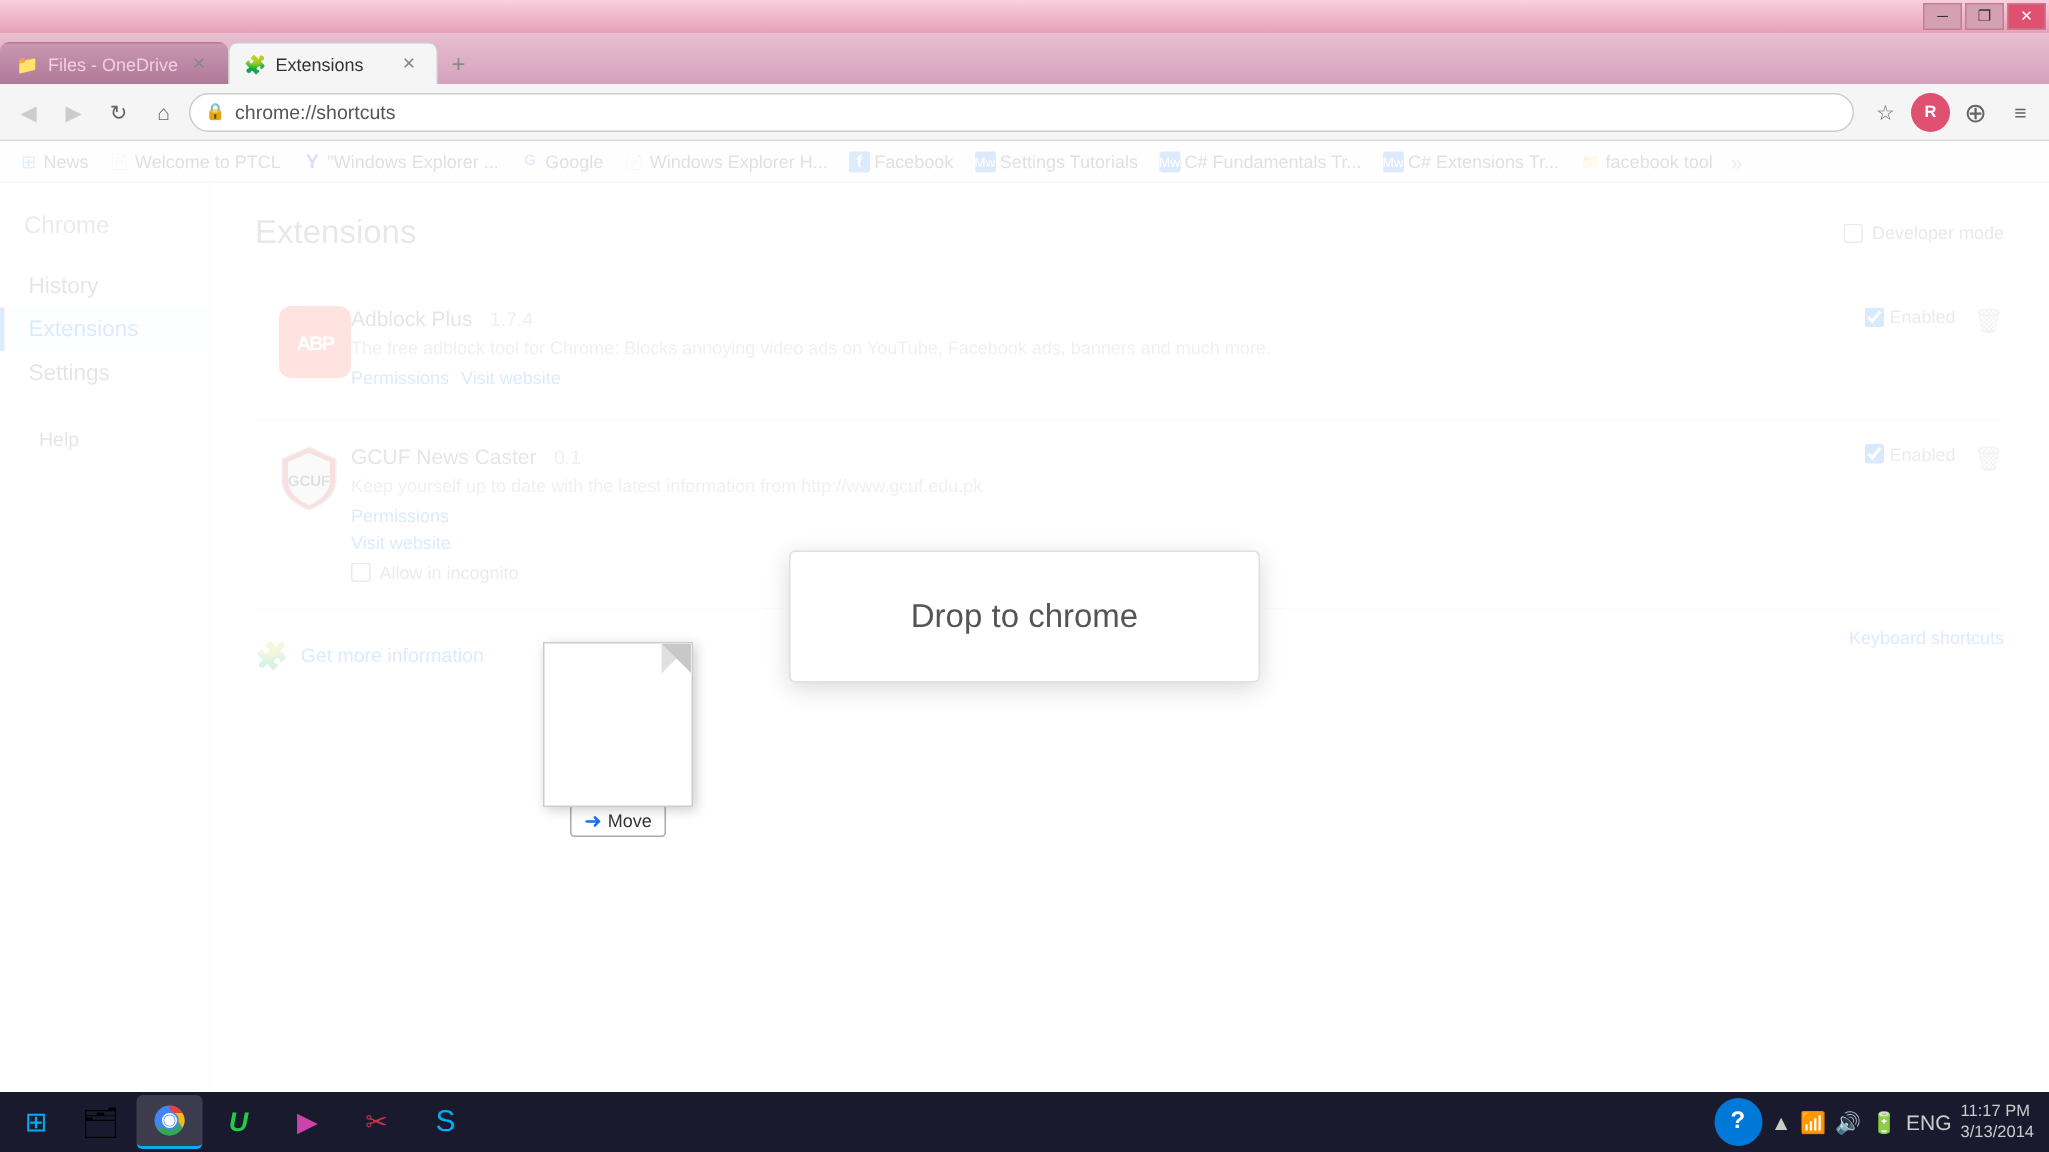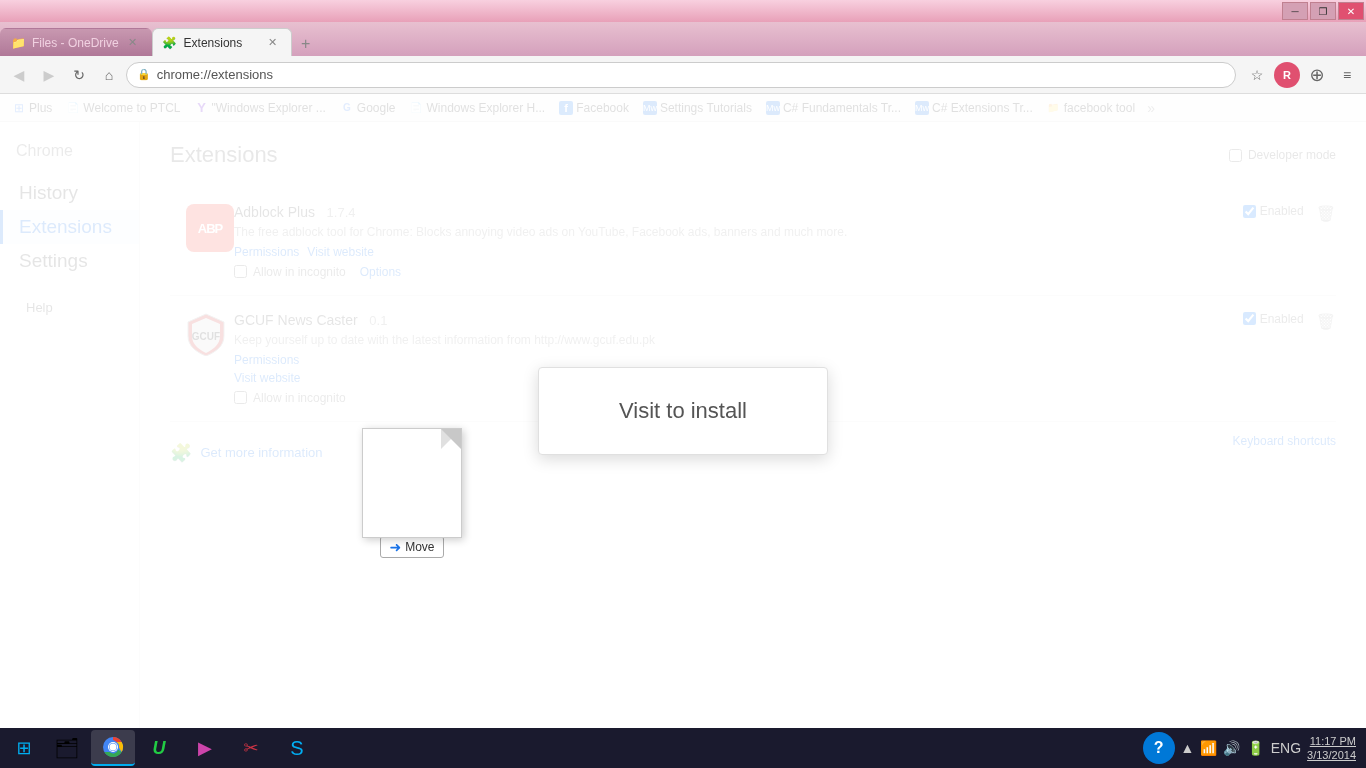--- a/index.html
+++ b/index.html
@@ -207,21 +207,21 @@
     .sidebar-title {
       font-size: 16px;
       color: #777;
       padding: 0 16px 16px;
       font-weight: 300;
     }
     .sidebar-item {
       display: flex;
       align-items: flex-end;
       padding: 6px 16px;
-      font-size: 19px;
+      font-size: 15px;
       color: #555;
       cursor: pointer;
       border-left: 3px solid transparent;
     }
     .sidebar-item.active {
       color: #1a73e8;
       border-left-color: #1a73e8;
       background: #f0f4ff;
     }
     .sidebar-section {
@@ -462,23 +462,22 @@
       padding-right: 6px;
     }
     .sys-icon {
       color: #ccc;
       font-size: 14px;
       cursor: pointer;
     }
     .clock {
       color: #ccc;
       font-size: 11px;
-      text-align: right;
+      text-align: left;
       line-height: 1.3;
-      text-decoration: underline;
     }
     .help-icon {
       width: 32px;
       height: 32px;
       background: #0078d7;
       border-radius: 50%;
       display: flex;
       align-items: center;
       justify-content: center;
       color: white;
@@ -524,34 +523,34 @@
   <button class="new-tab-btn">+</button>
 </div>
 
 <div class="address-bar">
   <button class="nav-btn disabled">◀</button>
   <button class="nav-btn disabled">▶</button>
   <button class="nav-btn">↻</button>
   <button class="nav-btn">⌂</button>
   <div class="url-box">
     <span style="color:#aaa;font-size:11px;">🔒</span>
-    <span class="url-text">chrome://extensions</span>
+    <span class="url-text">chrome://shortcuts</span>
   </div>
   <div class="toolbar-icons">
     <button class="toolbar-icon">☆</button>
     <div class="profile-icon">R</div>
     <button class="toolbar-icon" style="font-size:18px;">⊕</button>
     <button class="toolbar-icon">≡</button>
   </div>
 </div>
 
 <div class="bookmarks-bar">
   <div class="bookmark-item">
     <span class="bookmark-icon bm-apps">⊞</span>
-    <span>Plus</span>
+    <span>News</span>
   </div>
   <div class="bookmark-item">
     <span class="bookmark-icon">📄</span>
     <span>Welcome to PTCL</span>
   </div>
   <div class="bookmark-item">
     <span class="bookmark-icon" style="color:#6001d2;font-weight:bold;font-size:13px;">Y</span>
     <span>"Windows Explorer ...</span>
   </div>
   <div class="bookmark-item">
@@ -618,25 +617,20 @@
       </div>
       <div class="ext-info">
         <div>
           <span class="ext-name">Adblock Plus</span>
           <span class="ext-version">1.7.4</span>
         </div>
         <div class="ext-desc">The free adblock tool for Chrome: Blocks annoying video ads on YouTube, Facebook ads, banners and much more.</div>
         <div class="ext-links">
           <a class="ext-link">Permissions</a>
           <a class="ext-link">Visit website</a>
-        </div>
-        <div class="incognito-row">
-          <input type="checkbox" style="">
-          <span>Allow in incognito</span>
-          <a class="ext-link" style="margin-left:8px;">Options</a>
         </div>
       </div>
       <div class="ext-controls">
         <div class="ext-enabled">
           <input type="checkbox" checked="" style="">
           <span>Enabled</span>
         </div>
         <span class="delete-btn">🗑</span>
       </div>
     </div>
@@ -680,21 +674,21 @@
         <span style="color:#aaa;font-size:18px;">🧩</span>
         <span>Get more information</span>
       </div>
       <span class="keyboard-shortcuts">Keyboard shortcuts</span>
     </div>
   </div>
 </div>
 
 <div class="drop-overlay">
   <div class="drop-box">
-    <span>Visit to install</span>
+    <span>Drop to chrome</span>
   </div>
 </div>
 
 <div class="drag-file">
   <div class="drag-file-icon"></div>
   <div class="drag-cursor">
     <span class="move-arrow">➜</span>
     <span>Move</span>
   </div>
 </div>

